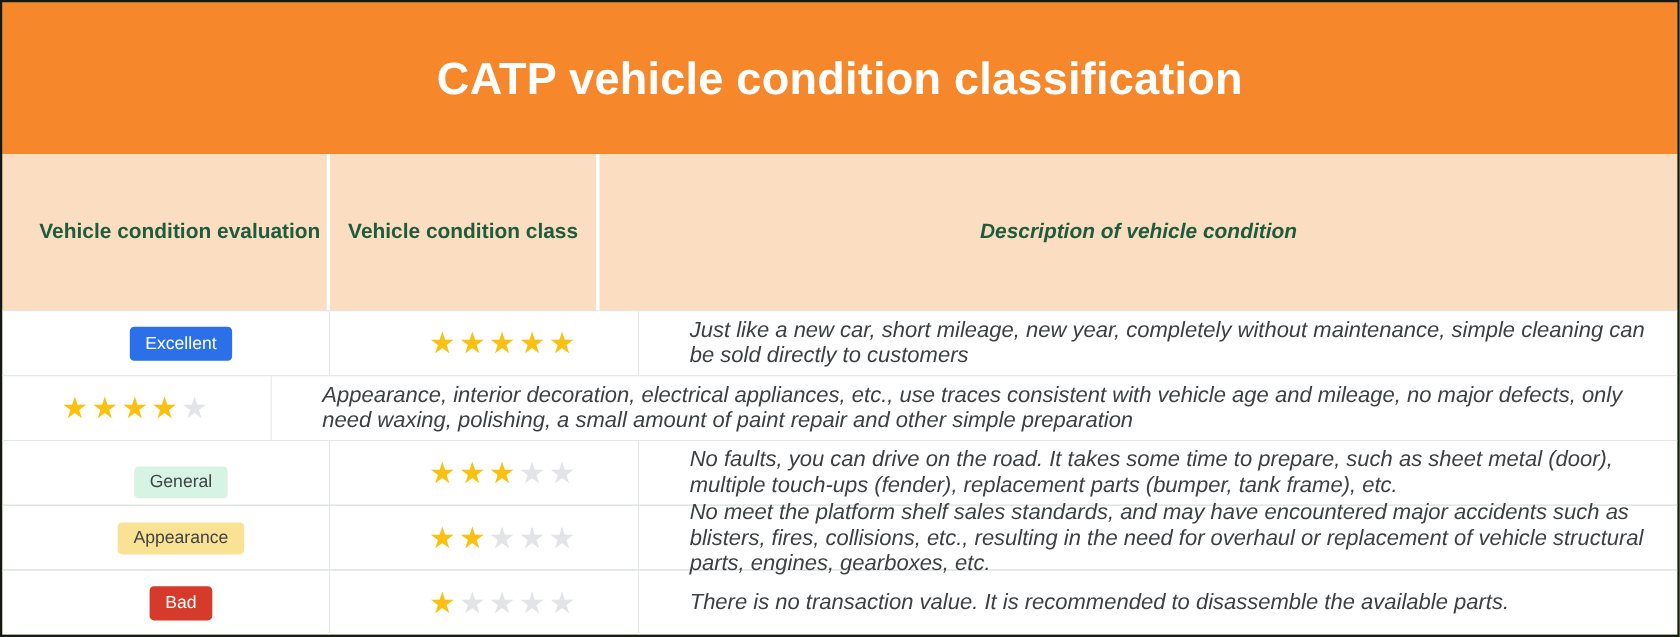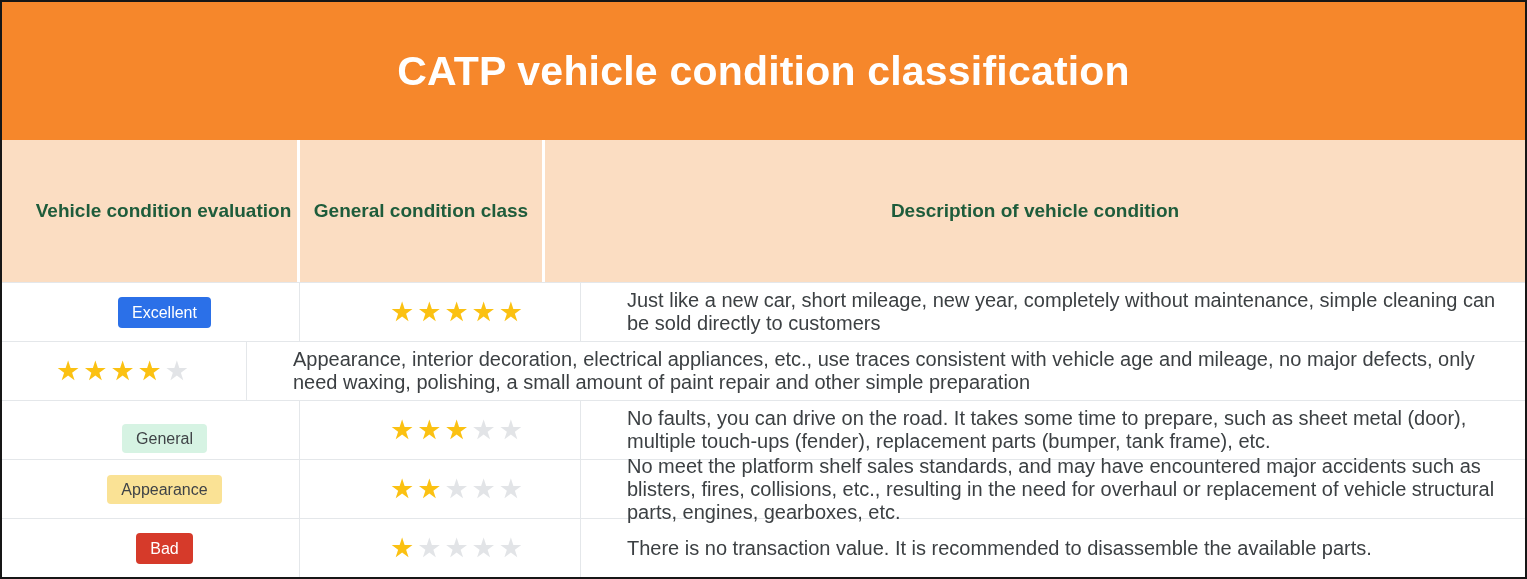--- a/index.html
+++ b/index.html
@@ -26,21 +26,21 @@
   }
 
   .thead { display:flex; height:142px; background:#FBDDC2; }
   .th {
     display:flex; align-items:center; justify-content:center;
     color:#1E5C3B; font-weight:bold; font-size:19px;
     text-align:center;
   }
   .c1 { width:298px; flex:0 0 298px;padding-left:28px; }
   .c2 { width:245px; flex:0 0 245px; }
-  .c3 { flex:1; }
+  .c3 { flex:1;font-style:italic; }
   .thead .c1, .thead .c2 { border-right:3px solid #ffffff; }
 
   .trow {
     display:flex; height:59px; background:#ffffff;
     border-top:1px solid #E4E7EA;
     gap:36px;
   }
   .td { display:flex; align-items:center; }
   .td.c1, .td.c2 { justify-content:center; border-right:1px solid #E4E7EA; }
   .td.c3 { padding:0 20px 0 10px; }
@@ -72,21 +72,21 @@
 <body>
 
 <div class="frame">
 
   <div class="banner">
     <h1>CATP vehicle condition classification</h1>
   </div>
 
   <div class="thead">
     <div class="th c1">Vehicle condition evaluation</div>
-    <div class="th c2">General condition class</div>
+    <div class="th c2">Vehicle condition class</div>
     <div class="th c3">Description of vehicle condition</div>
   </div>
 
   <div class="trow">
     <div class="td c1">
       <span class="badge" data-variant="excellent">Excellent</span>
     </div>
     <div class="td c2">
       <span class="stars"><span class="star on">★</span><span class="star on">★</span><span class="star on">★</span><span class="star on">★</span><span class="star on">★</span></span>
     </div>

